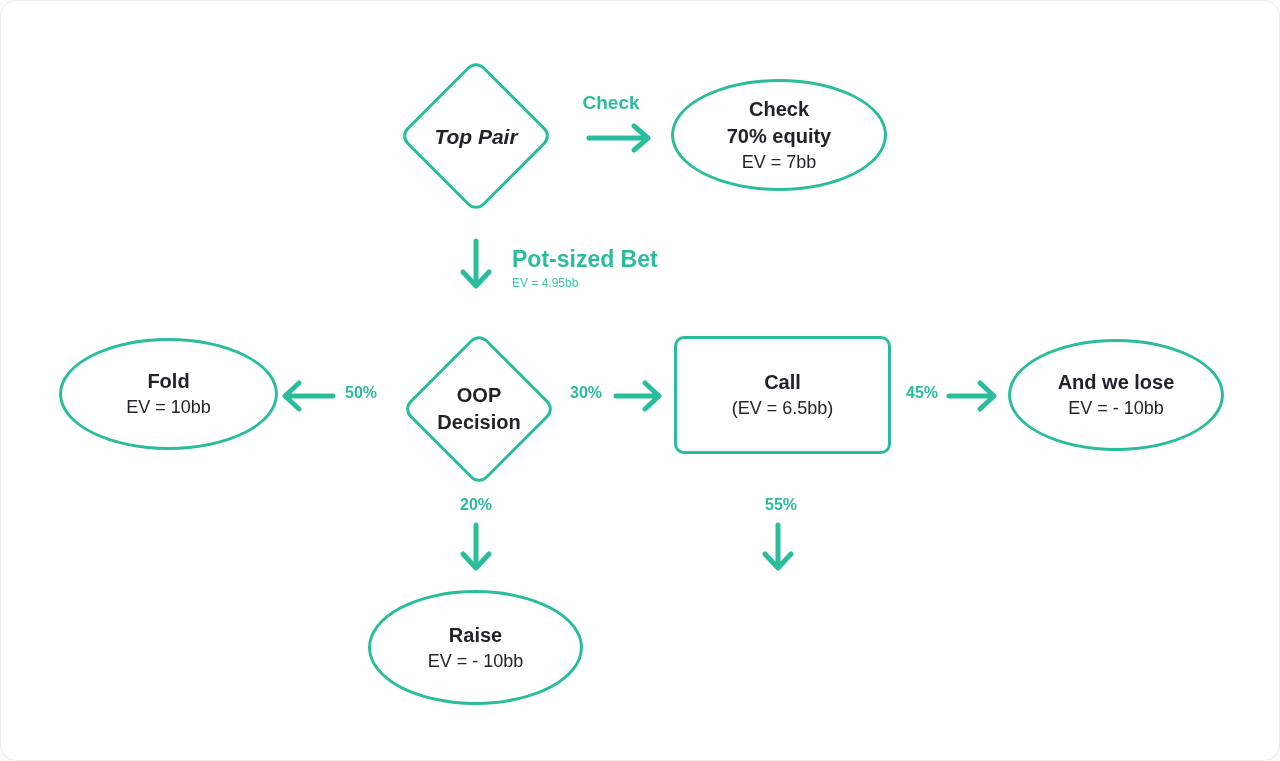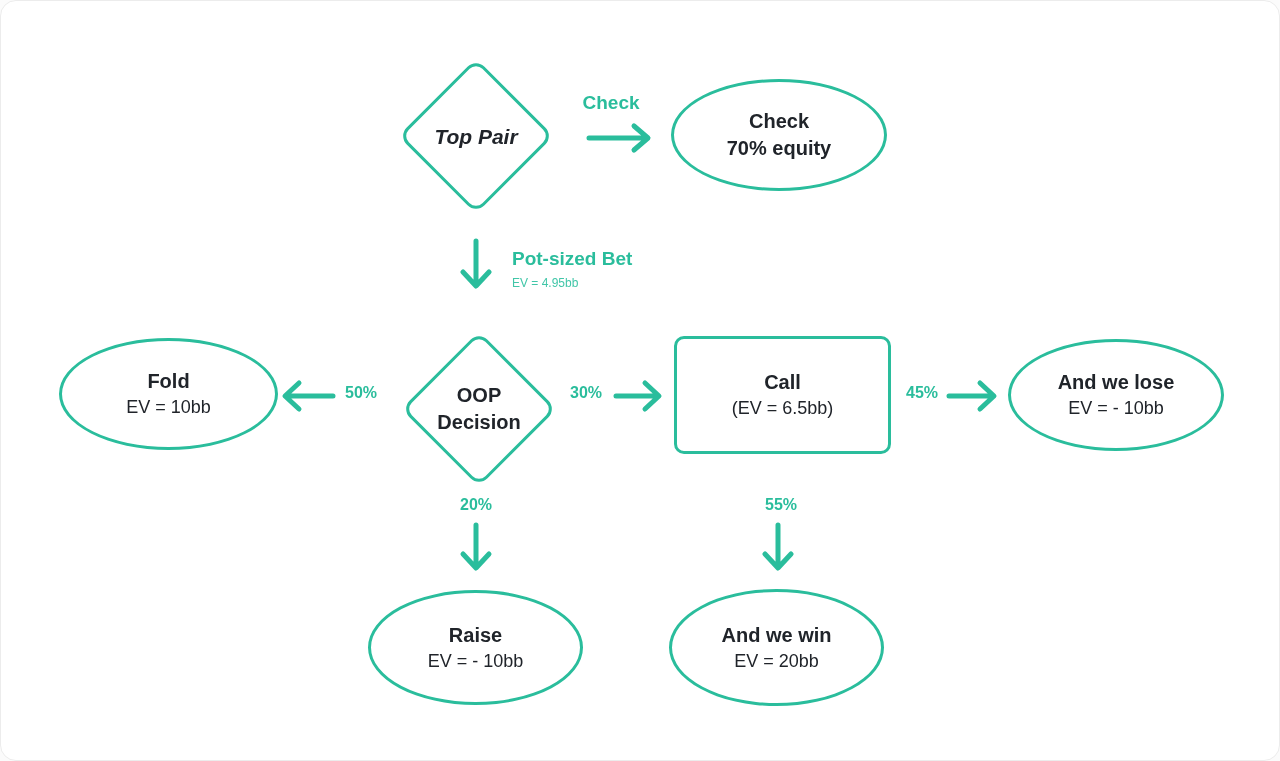--- a/index.html
+++ b/index.html
@@ -21,21 +21,21 @@
   .diamond{background:transparent;}
   .diamond-shape{position:absolute;left:23px;top:23px;width:104px;height:104px;
         border:3px solid var(--accent);border-radius:12px;transform:rotate(45deg);background:#fff;}
   .diamond-text{position:absolute;inset:0;display:flex;flex-direction:column;align-items:center;justify-content:center;text-align:center;}
   .nline{width:100%;}
   .t{font-weight:700;font-size:20px;line-height:27px;color:var(--ink);}
   .t-big{font-weight:700;font-size:21px;line-height:27px;color:var(--ink);}
   .s{font-weight:400;font-size:18px;line-height:25px;color:var(--ink);}
   .elabel{position:absolute;font-weight:700;font-size:16px;color:var(--accent);text-align:center;}
   .bet-label{position:absolute;left:511px;top:246px;text-align:left;}
-  .bet-title{font-weight:700;font-size:19px;line-height:24px;color:var(--accent);}
+  .bet-title{font-weight:700;font-size:23px;line-height:24px;color:var(--accent);}
   .bet-ev{font-weight:400;font-size:12px;line-height:24px;color:var(--accent-light);}
   .arrows{position:absolute;inset:0;pointer-events:none;}
   .arrows path{stroke:var(--accent);stroke-width:5;fill:none;stroke-linecap:round;stroke-linejoin:round;}
 </style>
 </head>
 <body>
 
 <div class="canvas">
 
   <svg class="arrows" width="1280" height="761" viewBox="0 0 1280 761" aria-hidden="true">
@@ -65,20 +65,21 @@
   <div class="node diamond" style="left:397px;top:57px;width:156px;height:156px;font-style:italic;">
     <div class="diamond-shape"></div>
     <div class="diamond-text">
       <div class="nline t-big">Top Pair</div>
     </div>
   </div>
 
   <div class="node ellipse" style="left:670px;top:78px;width:216px;height:112px;">
     <div class="nline t">Check</div>
     <div class="nline t">70% equity</div>
+    <div class="nline s">EV = 7bb</div>
   </div>
 
   <div class="node diamond" style="left:400px;top:330px;width:156px;height:156px;">
     <div class="diamond-shape"></div>
     <div class="diamond-text">
       <div class="nline t">OOP</div>
       <div class="nline t">Decision</div>
     </div>
   </div>
 
@@ -95,24 +96,20 @@
   <div class="node ellipse" style="left:1007px;top:338px;width:216px;height:112px;">
     <div class="nline t">And we lose</div>
     <div class="nline s">EV = - 10bb</div>
   </div>
 
   <div class="node ellipse" style="left:367px;top:589px;width:215px;height:115px;">
     <div class="nline t">Raise</div>
     <div class="nline s">EV = - 10bb</div>
   </div>
 
-  <div class="node ellipse" style="left:668px;top:588px;width:215px;height:117px;">
-    <div class="nline t">And we win</div>
-    <div class="nline s">EV = 20bb</div>
-  </div>
 
   <div class="elabel" style="left:575px;top:91px;width:70px;font-size:19px;">Check</div>
 
   <div class="bet-label">
     <div class="bet-title">Pot-sized Bet</div>
     <div class="bet-ev">EV = 4.95bb</div>
   </div>
 
   <div class="elabel" style="left:335px;top:383px;width:50px;">50%</div>
 

